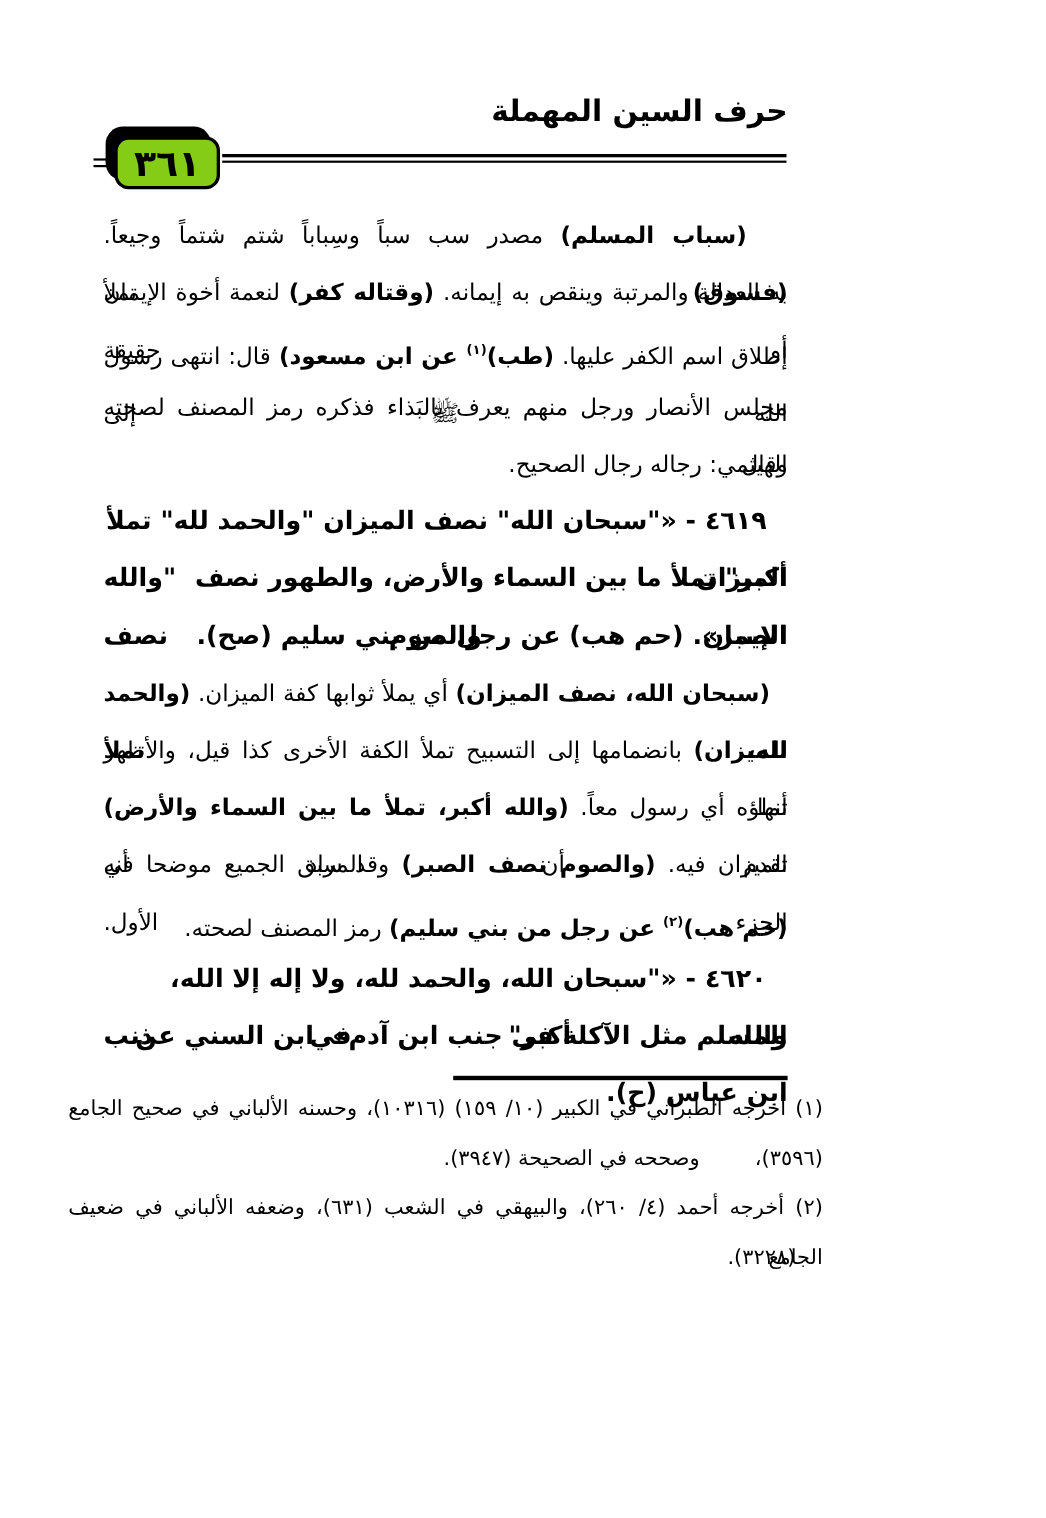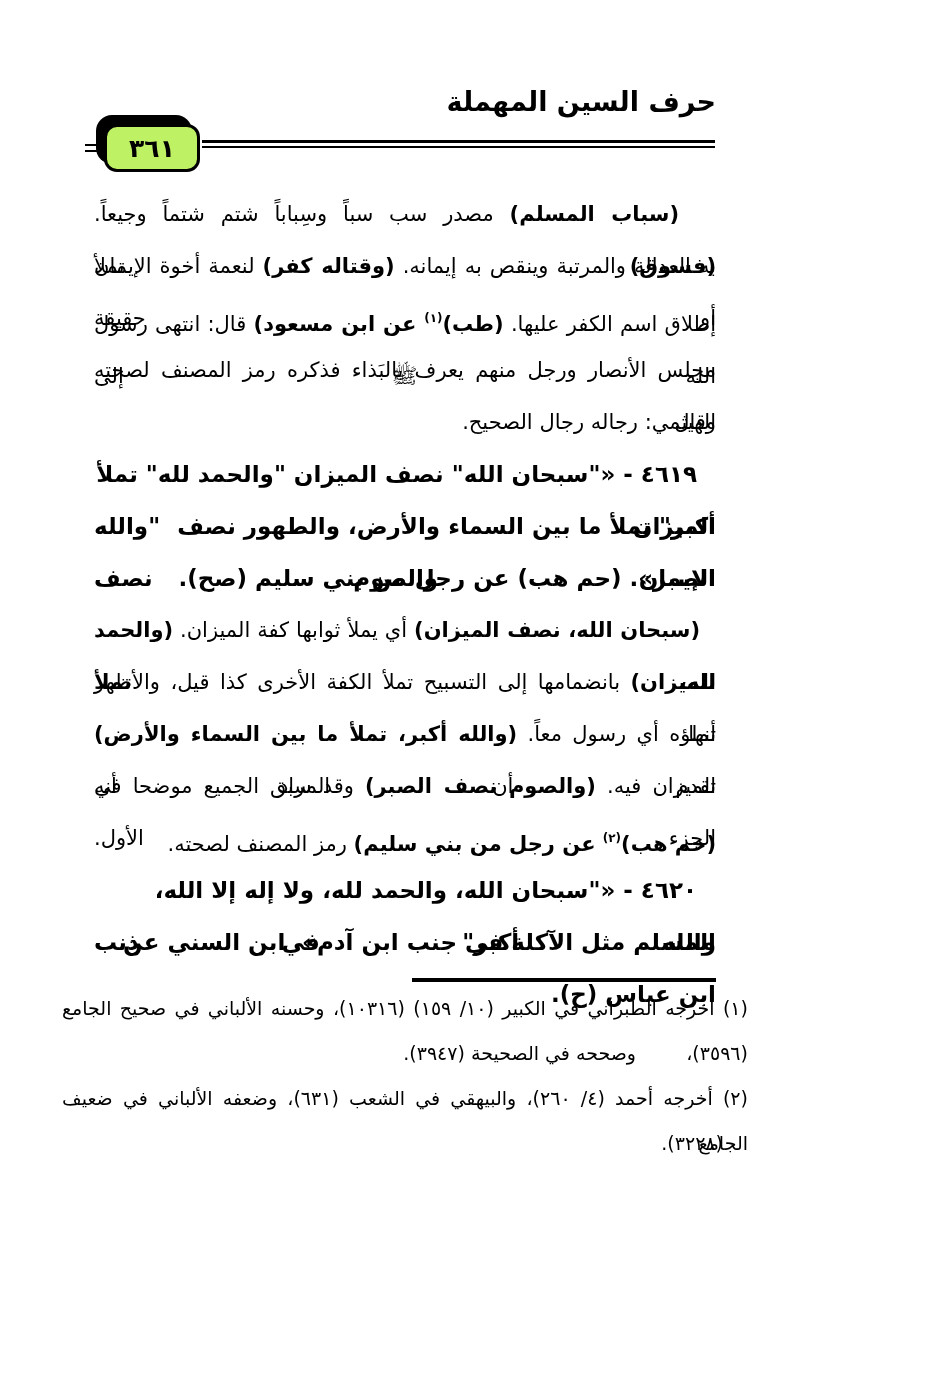--- a/index.html
+++ b/index.html
@@ -24,23 +24,23 @@
     position:absolute;top:144px;left:85px;width:15px;
     border-top:2px solid #000;
   }
   .eq::after{content:"";display:block;margin-top:4px;border-top:2px solid #000;}
   .badge-wrap{position:absolute;top:124px;left:104px;width:96px;height:48px;}
   .badge-wrap::before{
     content:"";position:absolute;left:-8px;top:-9px;right:8px;bottom:8px;
     background:#000;border-radius:16px;
   }
   .badge{
-    position:absolute;inset:0;background:#bef264;border:3px solid #000;border-radius:13px;
+    position:absolute;inset:0;background:#84cc16;border:3px solid #000;border-radius:13px;
     display:flex;align-items:center;justify-content:center;
-    font-size:25px;font-weight:bold;
+    font-size:33px;font-weight:bold;
   }
 
   
   .bodytext{padding:0 94px;direction:rtl;}
   .bline{
     font-size:21px;line-height:52px;height:52px;
     text-align:justify;text-align-last:justify;
   }
   .bline.r{text-align:right;text-align-last:right;}
   .bline.h{font-weight:bold;font-size:23px;text-align:right;}

